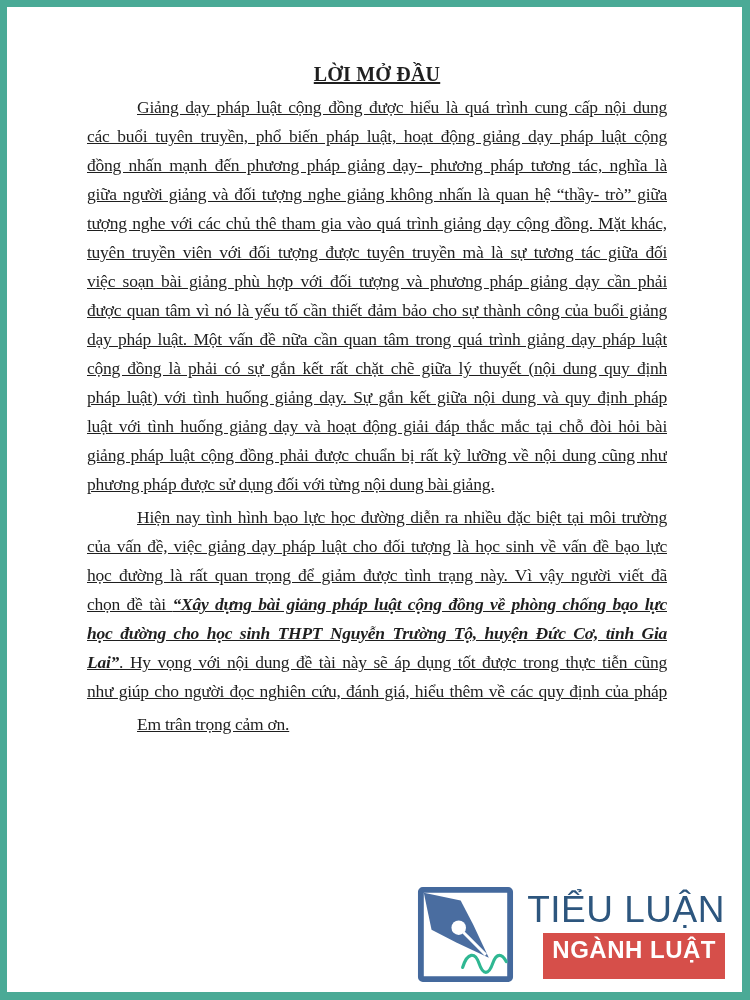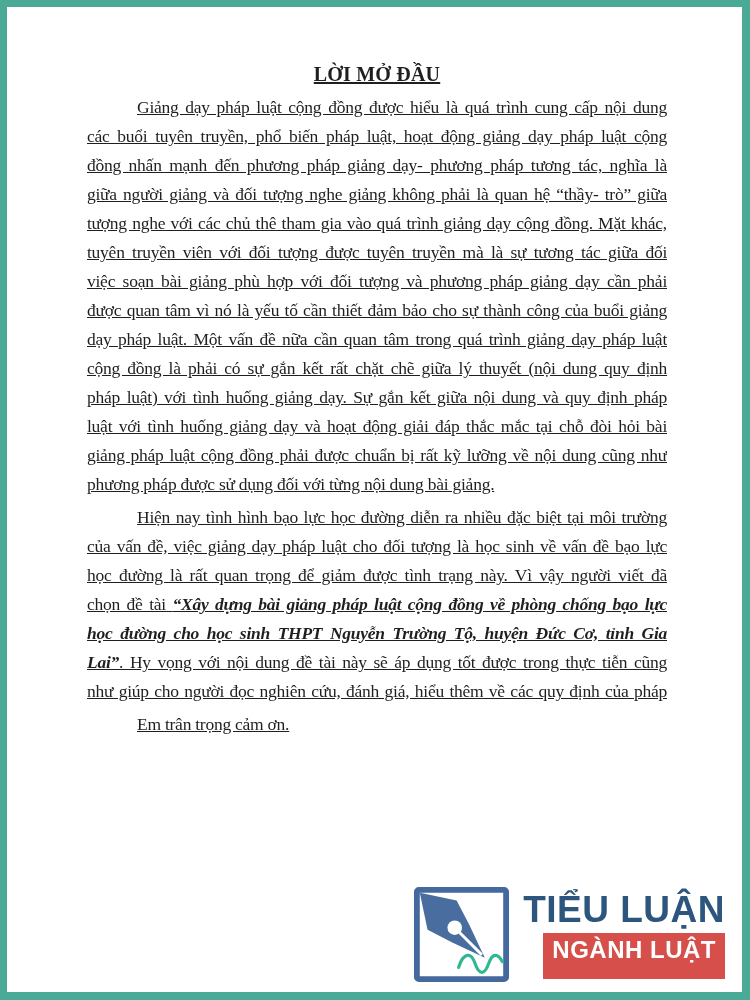--- a/index.html
+++ b/index.html
@@ -46,21 +46,21 @@
     right:17px; bottom:9px;
     display:flex; align-items:center; gap:13px;
   }
   .logo-icon { width:97px; height:97px; display:block; }
   .logo-text {
     display:flex; flex-direction:column; align-items:flex-end;
     font-family:"Liberation Sans","DejaVu Sans",sans-serif;
   }
   .brand-top {
     color:#2d567e;
-    font-size:37px; font-weight:bold;
+    font-size:37px; font-weight:normal;
     line-height:1.08;
     letter-spacing:0.5px;
     white-space:nowrap;
   }
   .brand-bottom {
     margin-top:3px;
     background:#d64f4a;
     color:#ffffff;
     font-size:24px; font-weight:bold;
     line-height:1.2;
@@ -73,21 +73,21 @@
 <body>
 
 <div class="page">
   <div class="content">
     <h1 class="doc-title">LỜI MỞ ĐẦU</h1>
     <div>
         <div class="paragraph">
           <div class="line j ind"><span>Giảng dạy pháp luật cộng đồng được hiểu là quá trình cung cấp nội dung</span></div>
           <div class="line j"><span>các buổi tuyên truyền, phổ biến pháp luật, hoạt động giảng dạy pháp luật cộng</span></div>
           <div class="line j"><span>đồng nhấn mạnh đến phương pháp giảng dạy- phương pháp tương tác, nghĩa là</span></div>
-          <div class="line j"><span>giữa người giảng và đối tượng nghe giảng không phải là quan hệ “thầy- trò” giữa</span></div>
+          <div class="line j"><span>giữa người giảng và đối tượng nghe giảng không nhấn là quan hệ “thầy- trò” giữa</span></div>
           <div class="line j"><span>tượng nghe với các chủ thê tham gia vào quá trình giảng dạy cộng đồng. Mặt khác,</span></div>
           <div class="line j"><span>tuyên truyền viên với đối tượng được tuyên truyền mà là sự tương tác giữa đối</span></div>
           <div class="line j"><span>việc soạn bài giảng phù hợp với đối tượng và phương pháp giảng dạy cần phải</span></div>
           <div class="line j"><span>được quan tâm vì nó là yếu tố cần thiết đảm bảo cho sự thành công của buổi giảng</span></div>
           <div class="line j"><span>dạy pháp luật. Một vấn đề nữa cần quan tâm trong quá trình giảng dạy pháp luật</span></div>
           <div class="line j"><span>cộng đồng là phải có sự gắn kết rất chặt chẽ giữa lý thuyết (nội dung quy định</span></div>
           <div class="line j"><span>pháp luật) với tình huống giảng dạy. Sự gắn kết giữa nội dung và quy định pháp</span></div>
           <div class="line j"><span>luật với tình huống giảng dạy và hoạt động giải đáp thắc mắc tại chỗ đòi hỏi bài</span></div>
           <div class="line j"><span>giảng pháp luật cộng đồng phải được chuẩn bị rất kỹ lưỡng về nội dung cũng như</span></div>
           <div class="line"><span>phương pháp được sử dụng đối với từng nội dung bài giảng.</span></div>

